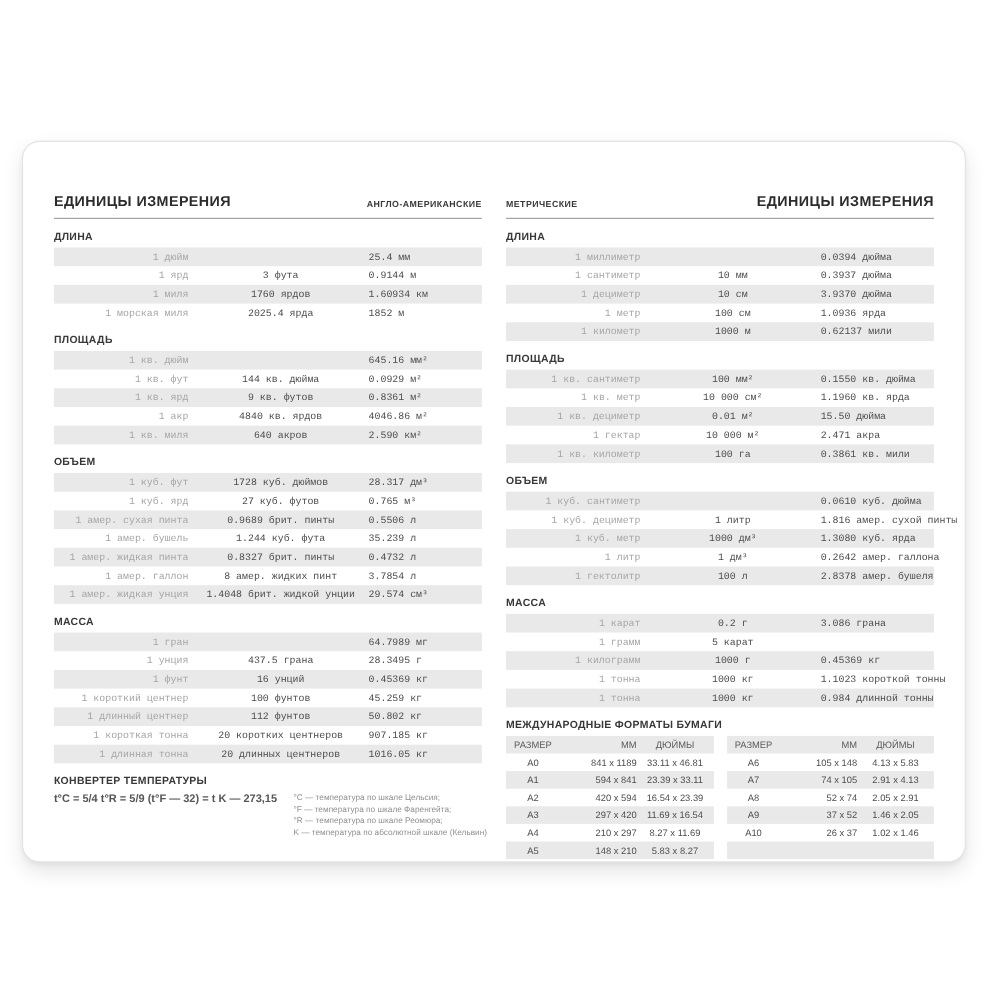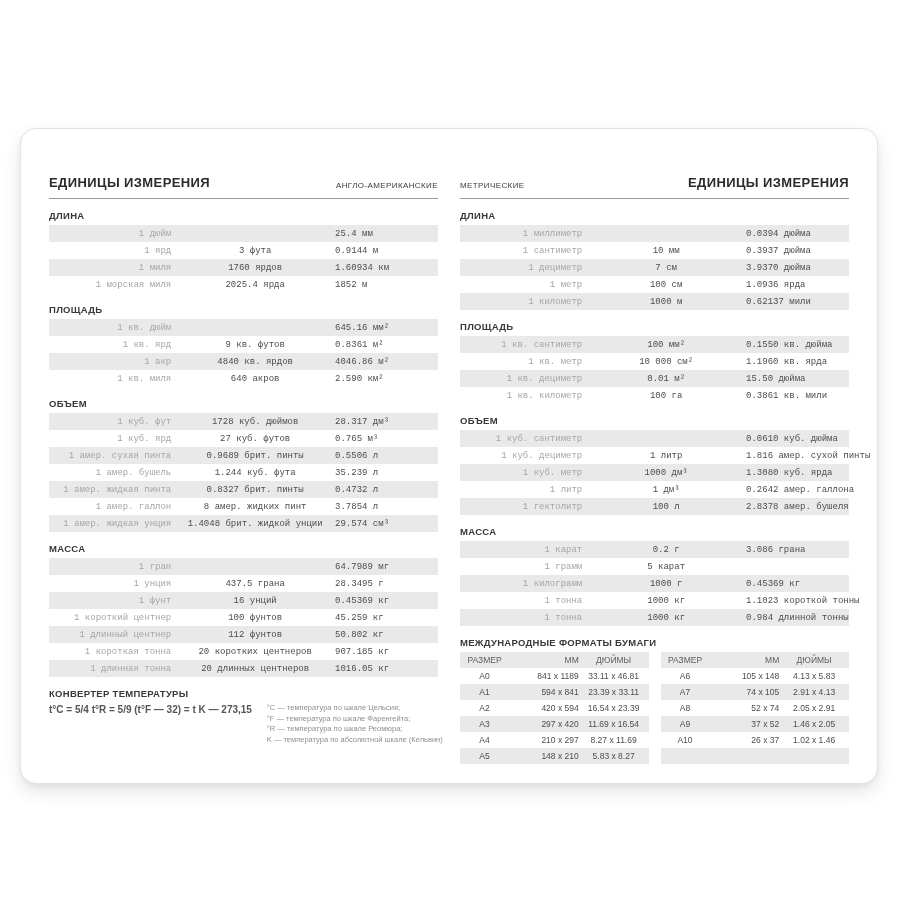--- a/index.html
+++ b/index.html
@@ -14,21 +14,21 @@
     border:1px solid #e3e3e3; border-radius:16px;
     box-shadow:0 8px 18px rgba(0,0,0,0.10), 0 2px 5px rgba(0,0,0,0.05);
     padding:20px 28px; display:flex; gap:22px; overflow:hidden;
   }
   .col { flex:1 1 0; min-width:0; }
   .colhead {
     display:flex; justify-content:space-between; align-items:flex-end;
     border-bottom:1px solid #9a9a9a; padding-bottom:8px;
   }
   .colhead .big { font-size:13px; font-weight:700; color:#2b2b2b; letter-spacing:.4px; }
-  .colhead .small { font-size:8px; font-weight:400; color:#3a3a3a; letter-spacing:.4px;margin-top:32px; }
+  .colhead .small { font-size:8px; font-weight:700; color:#3a3a3a; letter-spacing:.4px;margin-top:32px; }
   .sect-title {
     margin-top:11px; margin-bottom:4px;
     font-size:9.5px; line-height:11px; font-weight:700; color:#383838; letter-spacing:.3px;
   }
   .row { display:flex; align-items:center; height:17px; font-size:9px;font-family:Liberation Mono, monospace; }
   .tbl div.row:nth-of-type(odd) { background:#e9e9e9; }
   .c1 { width:34%; box-sizing:border-box; text-align:right; color:#a6a6a6; padding-right:10px;
         white-space:nowrap; overflow:hidden; }
   .c2 { width:38%; text-align:center; color:#4d4d4d; white-space:nowrap; }
   .c3 { width:28%; box-sizing:border-box; text-align:left; color:#4d4d4d; padding-left:6px; white-space:nowrap; }
@@ -90,20 +90,25 @@
     <div>
       <div class="sect-title">ПЛОЩАДЬ</div>
       <div class="tbl">
 
           <div class="row">
             <span class="c1">1 кв. дюйм</span>
             <span class="c2"></span>
             <span class="c3">645.16 мм²</span>
           </div>
 
+          <div class="row">
+            <span class="c1">1 кв. фут</span>
+            <span class="c2">144 кв. дюйма</span>
+            <span class="c3">0.0929 м²</span>
+          </div>
 
           <div class="row">
             <span class="c1">1 кв. ярд</span>
             <span class="c2">9 кв. футов</span>
             <span class="c3">0.8361 м²</span>
           </div>
 
           <div class="row">
             <span class="c1">1 акр</span>
             <span class="c2">4840 кв. ярдов</span>
@@ -249,21 +254,21 @@
           </div>
 
           <div class="row">
             <span class="c1">1 сантиметр</span>
             <span class="c2">10 мм</span>
             <span class="c3">0.3937 дюйма</span>
           </div>
 
           <div class="row">
             <span class="c1">1 дециметр</span>
-            <span class="c2">7 см</span>
+            <span class="c2">10 см</span>
             <span class="c3">3.9370 дюйма</span>
           </div>
 
           <div class="row">
             <span class="c1">1 метр</span>
             <span class="c2">100 см</span>
             <span class="c3">1.0936 ярда</span>
           </div>
 
           <div class="row">
@@ -289,20 +294,25 @@
             <span class="c2">10 000 см²</span>
             <span class="c3">1.1960 кв. ярда</span>
           </div>
 
           <div class="row">
             <span class="c1">1 кв. дециметр</span>
             <span class="c2">0.01 м²</span>
             <span class="c3">15.50 дюйма</span>
           </div>
 
+          <div class="row">
+            <span class="c1">1 гектар</span>
+            <span class="c2">10 000 м²</span>
+            <span class="c3">2.471 акра</span>
+          </div>
 
           <div class="row">
             <span class="c1">1 кв. километр</span>
             <span class="c2">100 га</span>
             <span class="c3">0.3861 кв. мили</span>
           </div>
         </div>
     </div>
 
     <div>

